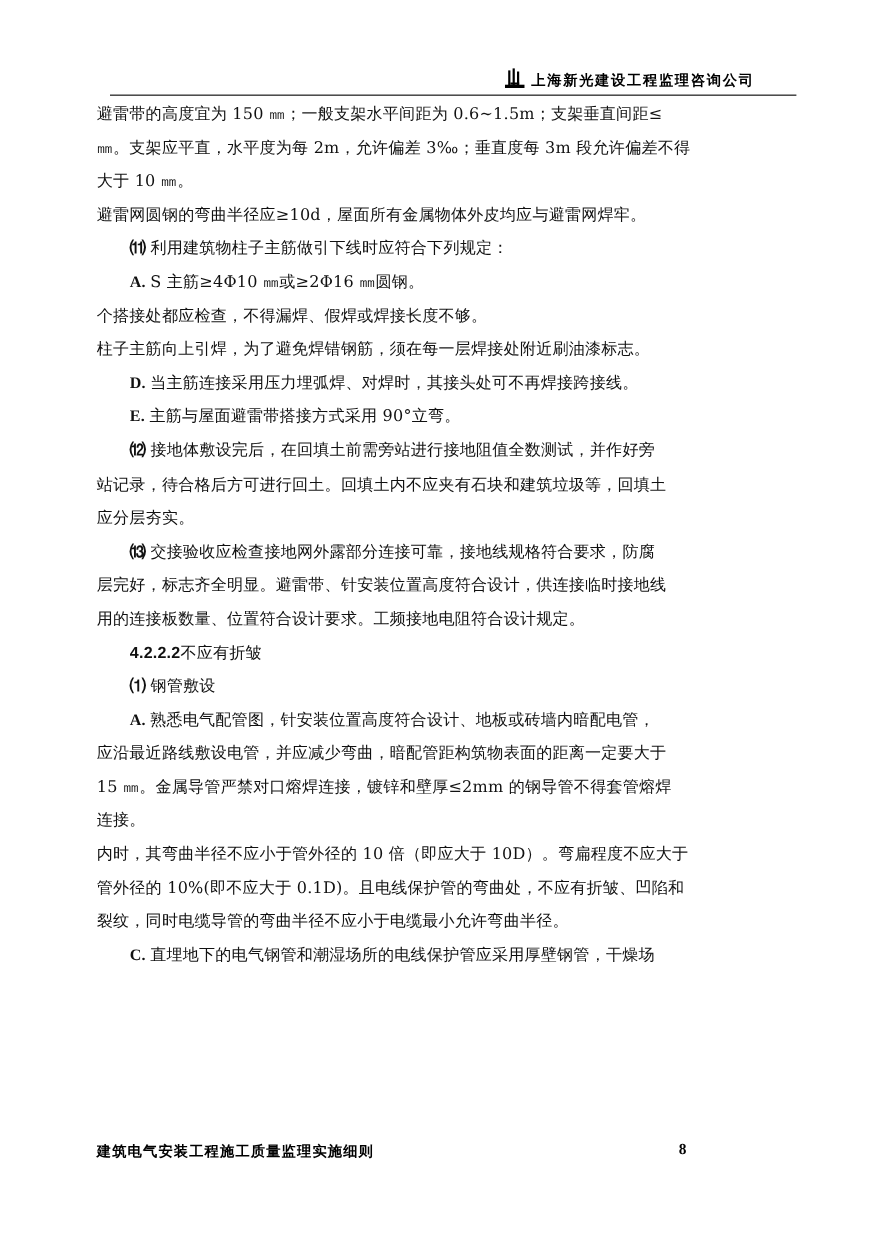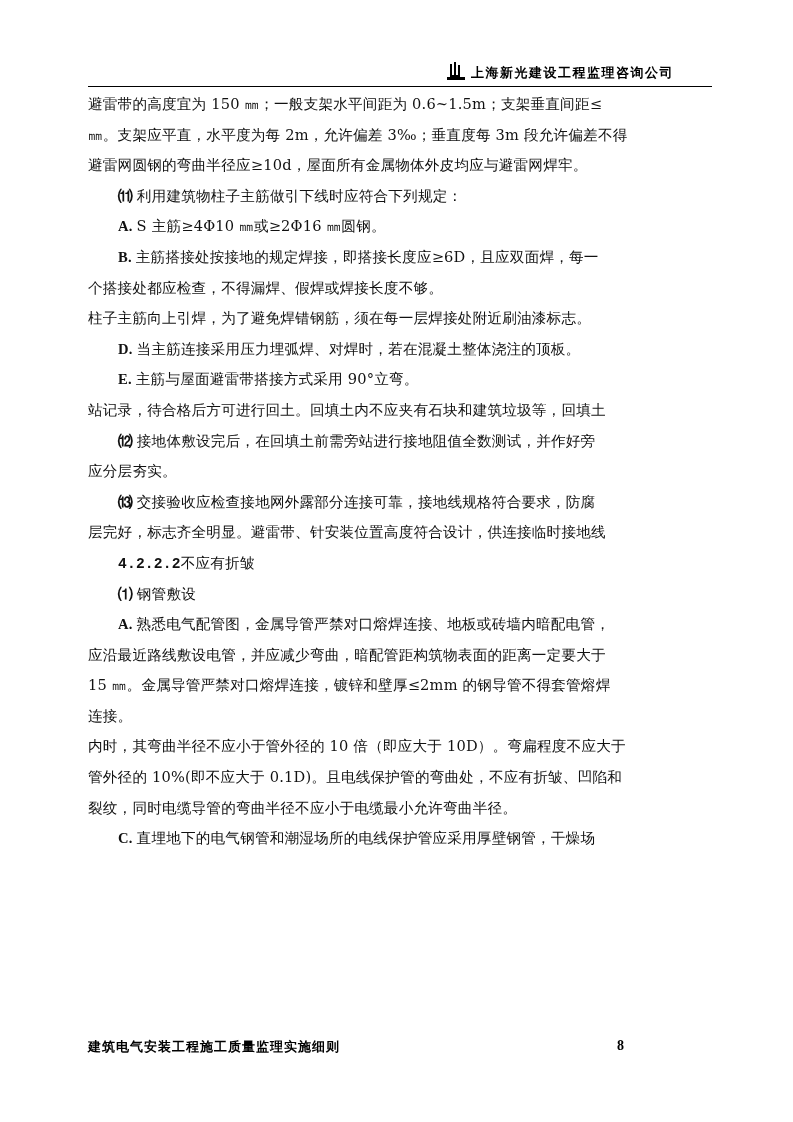--- a/index.html
+++ b/index.html
@@ -10,21 +10,21 @@
     body {
       width: 793px;
       height: 1122px;
       position: relative;
       overflow: hidden;
       font-family: "DejaVu Serif", "Liberation Serif", serif;
       color: #111111;
     }
     .page-header {
       position: absolute;
-      left: 88px;
+      left: 100px;
       top: 58px;
       width: 624px;
       height: 28px;
       border-bottom: 1.5px solid #000;
       text-align: center;
     }
     .header-company {
       position: absolute;
       right: 38px;
       bottom: 4px;
@@ -59,21 +59,21 @@
     .indent {
       padding-left: 30px;
     }
     .marker {
       font-weight: bold;
       font-family: "Liberation Serif", serif;
       margin-right: 4px;
     }
     .section-num {
       font-weight: bold;
-      font-family: Liberation Mono, monospace;
+      font-family: Liberation Sans, sans-serif;
     }
     .page-footer {
       position: absolute;
       left: 88px;
       top: 1038px;
       width: 624px;
       height: 22px;
     }
     .footer-title {
       position: absolute;
@@ -107,41 +107,42 @@
       <rect x="0" y="15" width="18" height="3" fill="#000"></rect>
       <rect x="5" y="13" width="8" height="2" fill="#000"></rect>
     </svg>
     <span>上海新光建设工程监理咨询公司</span>
   </div>
 </div>
 
 <div class="content">
   <div class="line"><span>避雷带的高度宜为 150 ㎜；一般支架水平间距为 0.6~1.5m；支架垂直间距≤</span></div>
   <div class="line"><span>㎜。支架应平直，水平度为每 2m，允许偏差 3‰；垂直度每 3m 段允许偏差不得</span></div>
+  <div class="line"><span>大于 10 ㎜。</span></div>
   <div class="line"><span>避雷网圆钢的弯曲半径应≥10d，屋面所有金属物体外皮均应与避雷网焊牢。</span></div>
 
   <div class="line indent"><span class="marker">⑾</span><span>利用建筑物柱子主筋做引下线时应符合下列规定：</span></div>
   <div class="line indent"><span class="marker">A.</span><span>S 主筋≥4Φ10 ㎜或≥2Φ16 ㎜圆钢。</span></div>
-  <div class="line indent"><span class="marker">B.</span><span>主筋搭接处按接地的规定焊接，即搭接长度应≥6D，且应双面焊，每一</span></div>
   <div class="line"><span>个搭接处都应检查，不得漏焊、假焊或焊接长度不够。</span></div>
   <div class="line"><span>柱子主筋向上引焊，为了避免焊错钢筋，须在每一层焊接处附近刷油漆标志。</span></div>
-  <div class="line indent"><span class="marker">D.</span><span>当主筋连接采用压力埋弧焊、对焊时，若在混凝土整体浇注的顶板。</span></div>
+  <div class="line indent"><span class="marker">D.</span><span>当主筋连接采用压力埋弧焊、对焊时，其接头处可不再焊接跨接线。</span></div>
   <div class="line indent"><span class="marker">E.</span><span>主筋与屋面避雷带搭接方式采用 90°立弯。</span></div>
 
+  <div class="line indent"><span class="marker">⑿</span><span>接地体敷设完后，在回填土前需旁站进行接地阻值全数测试，并作好旁</span></div>
   <div class="line"><span>站记录，待合格后方可进行回土。回填土内不应夹有石块和建筑垃圾等，回填土</span></div>
-  <div class="line indent"><span class="marker">⑿</span><span>接地体敷设完后，在回填土前需旁站进行接地阻值全数测试，并作好旁</span></div>
   <div class="line"><span>应分层夯实。</span></div>
 
   <div class="line indent"><span class="marker">⒀</span><span>交接验收应检查接地网外露部分连接可靠，接地线规格符合要求，防腐</span></div>
   <div class="line"><span>层完好，标志齐全明显。避雷带、针安装位置高度符合设计，供连接临时接地线</span></div>
+  <div class="line"><span>用的连接板数量、位置符合设计要求。工频接地电阻符合设计规定。</span></div>
 
   <div class="line indent"><span class="section-num">4.2.2.2</span><span>不应有折皱</span></div>
   <div class="line indent"><span class="marker">⑴</span><span>钢管敷设</span></div>
 
-  <div class="line indent"><span class="marker">A.</span><span>熟悉电气配管图，金属导管严禁对口熔焊连接、地板或砖墙内暗配电管，</span></div>
+  <div class="line indent"><span class="marker">A.</span><span>熟悉电气配管图，针安装位置高度符合设计、地板或砖墙内暗配电管，</span></div>
   <div class="line"><span>应沿最近路线敷设电管，并应减少弯曲，暗配管距构筑物表面的距离一定要大于</span></div>
   <div class="line"><span>15 ㎜。金属导管严禁对口熔焊连接，镀锌和壁厚≤2mm 的钢导管不得套管熔焊</span></div>
   <div class="line"><span>连接。</span></div>
 
   <div class="line"><span>内时，其弯曲半径不应小于管外径的 10 倍（即应大于 10D）。弯扁程度不应大于</span></div>
   <div class="line"><span>管外径的 10%(即不应大于 0.1D)。且电线保护管的弯曲处，不应有折皱、凹陷和</span></div>
   <div class="line"><span>裂纹，同时电缆导管的弯曲半径不应小于电缆最小允许弯曲半径。</span></div>
 
   <div class="line indent"><span class="marker">C.</span><span>直埋地下的电气钢管和潮湿场所的电线保护管应采用厚壁钢管，干燥场</span></div>
 </div>

